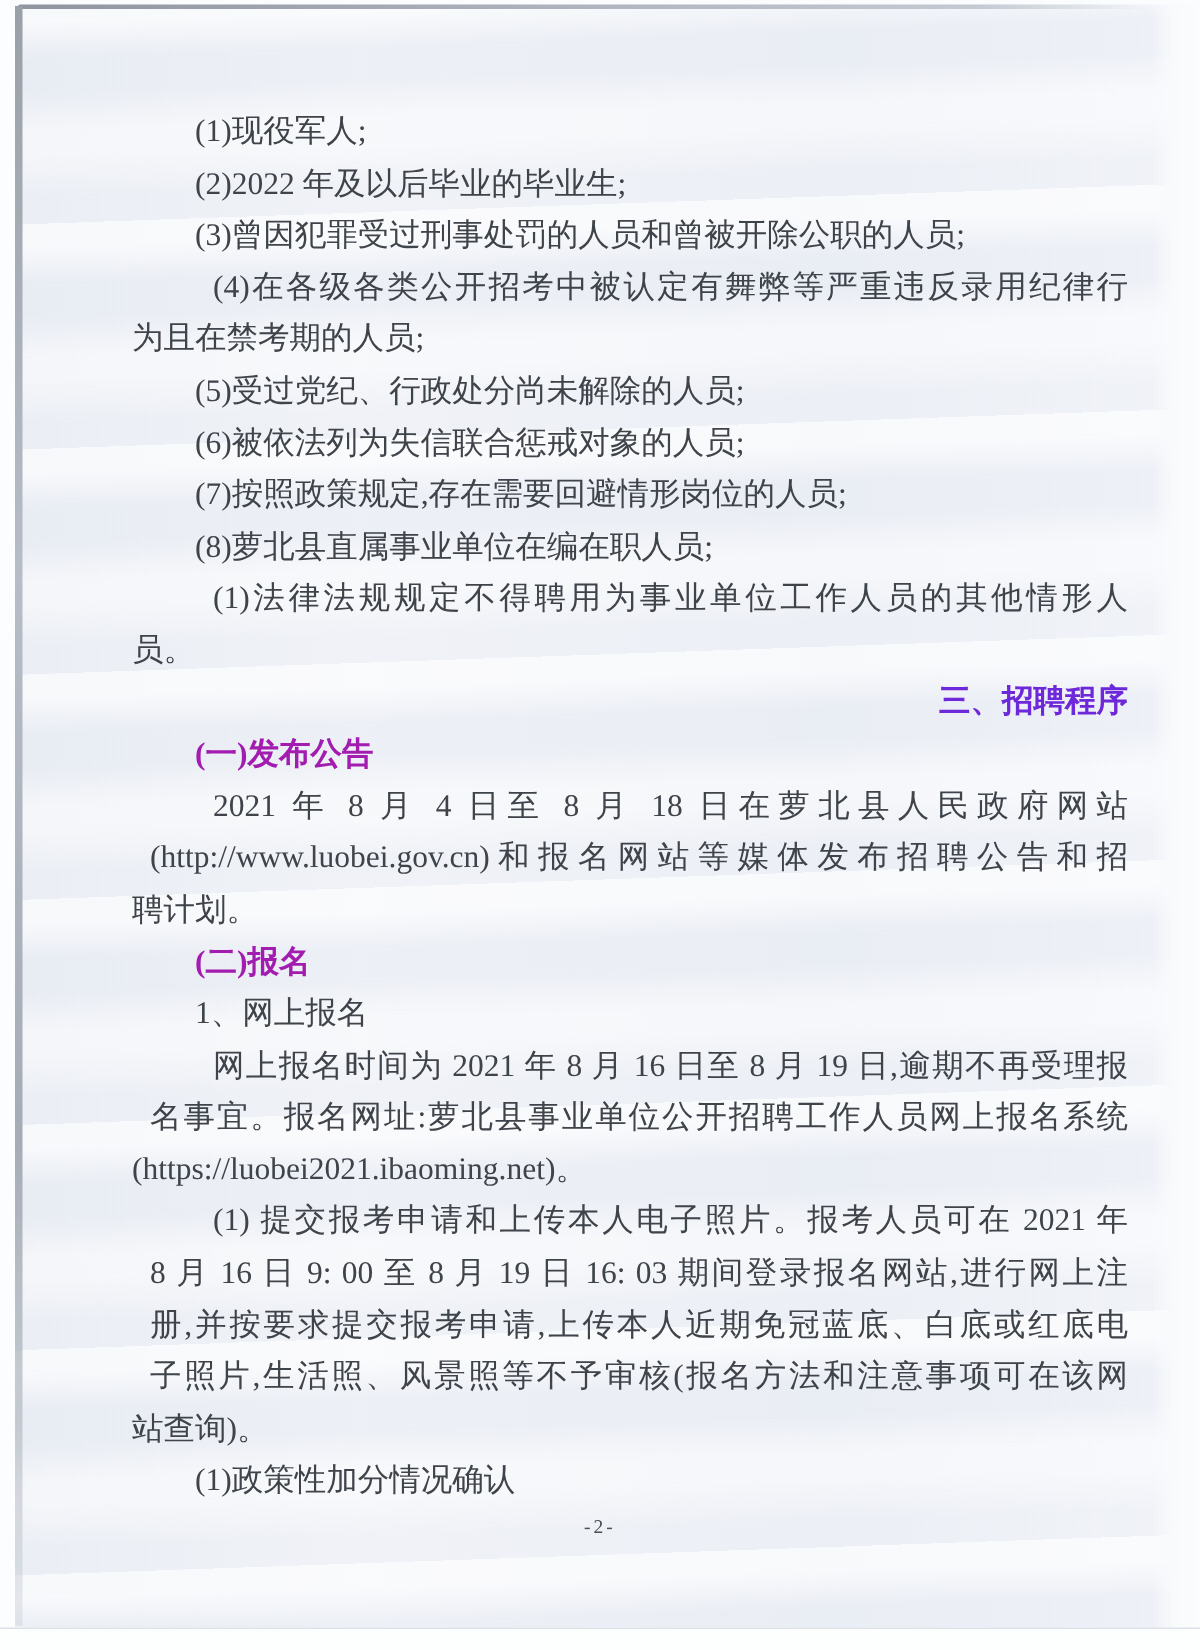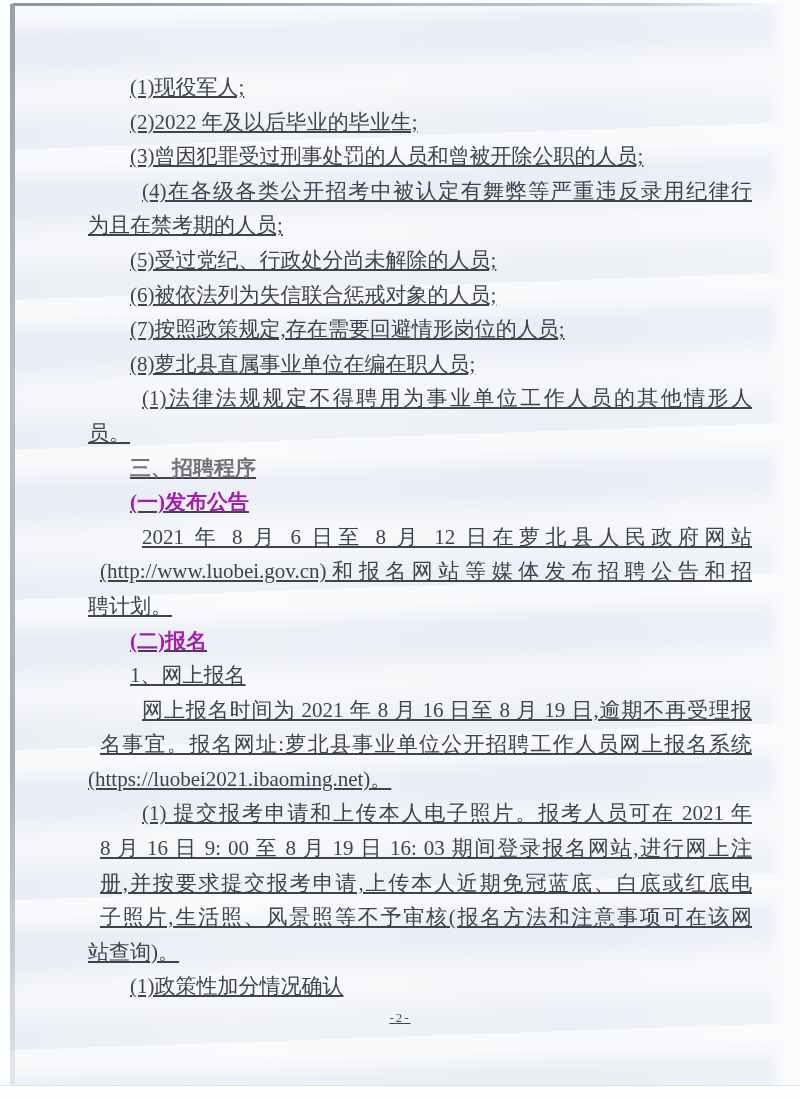--- a/index.html
+++ b/index.html
@@ -49,34 +49,34 @@
   .margin-bottom-white {
     position: absolute; bottom: 0; left: 0; right: 0; height: 14px; background: #fdfefe; z-index: 3;
     border-top: 1px solid #dde2e9;
   }
   .content {
     position: absolute;
     left: 88px;
     right: 48px;
     top: 70px;
     z-index: 1;
-    text-decoration: underline;
   }
   .doc-line {
     font-size: 21px;
     line-height: 34.6px;
     white-space: pre-wrap;
     text-align: left;
   }
   .doc-line.indent { text-indent: 2em; }
   .doc-line.justify { text-align: justify; text-align-last: justify; margin-left: 12px; }
   .doc-line.h1 {
     font-family: "Liberation Sans", "DejaVu Sans", sans-serif;
     font-weight: 700;
-    color: #737373;
+    color: #6d28d9;
+    text-align: right;
   }
   .doc-line.h2 { font-weight: 700; color: #a21caf; }
   .pagenum {
     position: relative;
     left: -20px;
     margin-top: 6px;
     text-align: center;
     font-size: 13px;
     letter-spacing: 2px;
     color: #4a4e55;
@@ -101,21 +101,21 @@
         <div class="doc-line body indent justify">(4)在各级各类公开招考中被认定有舞弊等严重违反录用纪律行</div>
         <div class="doc-line body">为且在禁考期的人员;</div>
         <div class="doc-line body indent">(5)受过党纪、行政处分尚未解除的人员;</div>
         <div class="doc-line body indent">(6)被依法列为失信联合惩戒对象的人员;</div>
         <div class="doc-line body indent">(7)按照政策规定,存在需要回避情形岗位的人员;</div>
         <div class="doc-line body indent">(8)萝北县直属事业单位在编在职人员;</div>
         <div class="doc-line body indent justify">(1)法律法规规定不得聘用为事业单位工作人员的其他情形人</div>
         <div class="doc-line body">员。</div>
         <div class="doc-line h1 indent">三、招聘程序</div>
         <div class="doc-line h2 indent">(一)发布公告</div>
-        <div class="doc-line body indent justify">2021 年 8 月 6 日至 8 月 12 日在萝北县人民政府网站</div>
+        <div class="doc-line body indent justify">2021 年 8 月 4 日至 8 月 18 日在萝北县人民政府网站</div>
         <div class="doc-line body justify">(http://www.luobei.gov.cn)和报名网站等媒体发布招聘公告和招</div>
         <div class="doc-line body">聘计划。</div>
         <div class="doc-line h2 indent">(二)报名</div>
         <div class="doc-line body indent">1、网上报名</div>
         <div class="doc-line body indent justify">网上报名时间为 2021 年 8 月 16 日至 8 月 19 日,逾期不再受理报</div>
         <div class="doc-line body justify">名事宜。报名网址:萝北县事业单位公开招聘工作人员网上报名系统</div>
         <div class="doc-line body">(https://luobei2021.ibaoming.net)。</div>
         <div class="doc-line body indent justify">(1) 提交报考申请和上传本人电子照片。报考人员可在 2021 年</div>
         <div class="doc-line body justify">8 月 16 日 9: 00 至 8 月 19 日 16: 03 期间登录报名网站,进行网上注</div>
         <div class="doc-line body justify">册,并按要求提交报考申请,上传本人近期免冠蓝底、白底或红底电</div>

